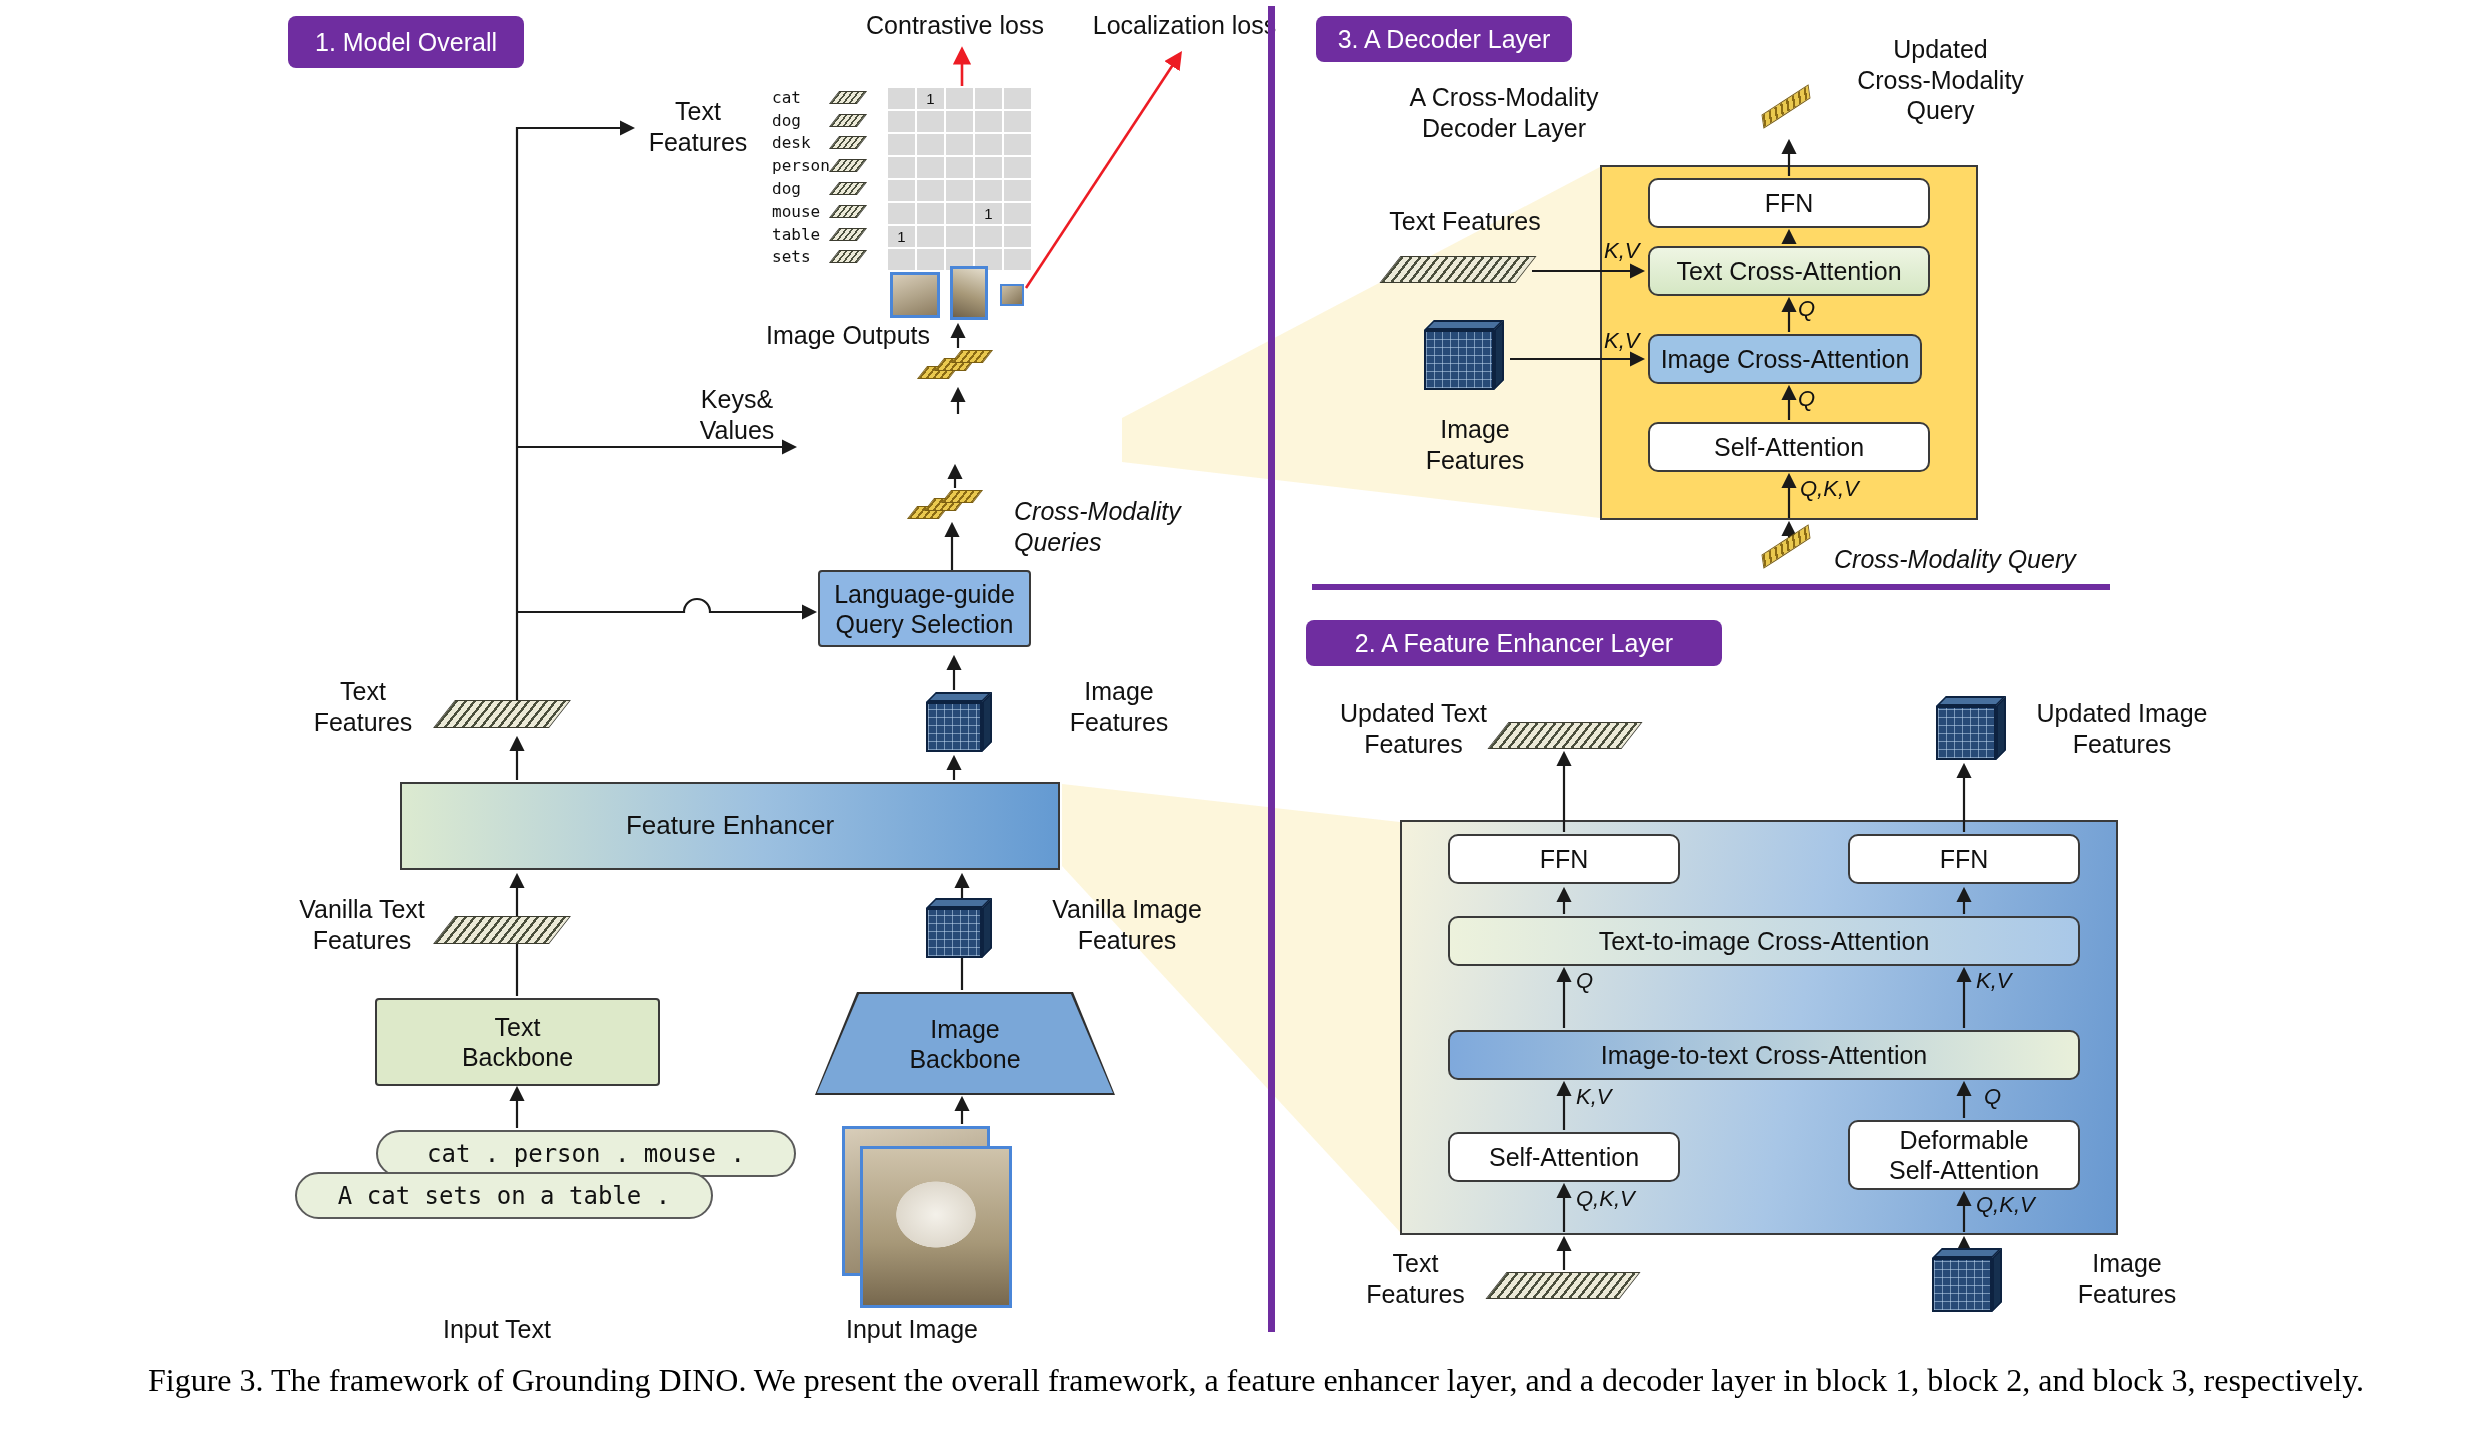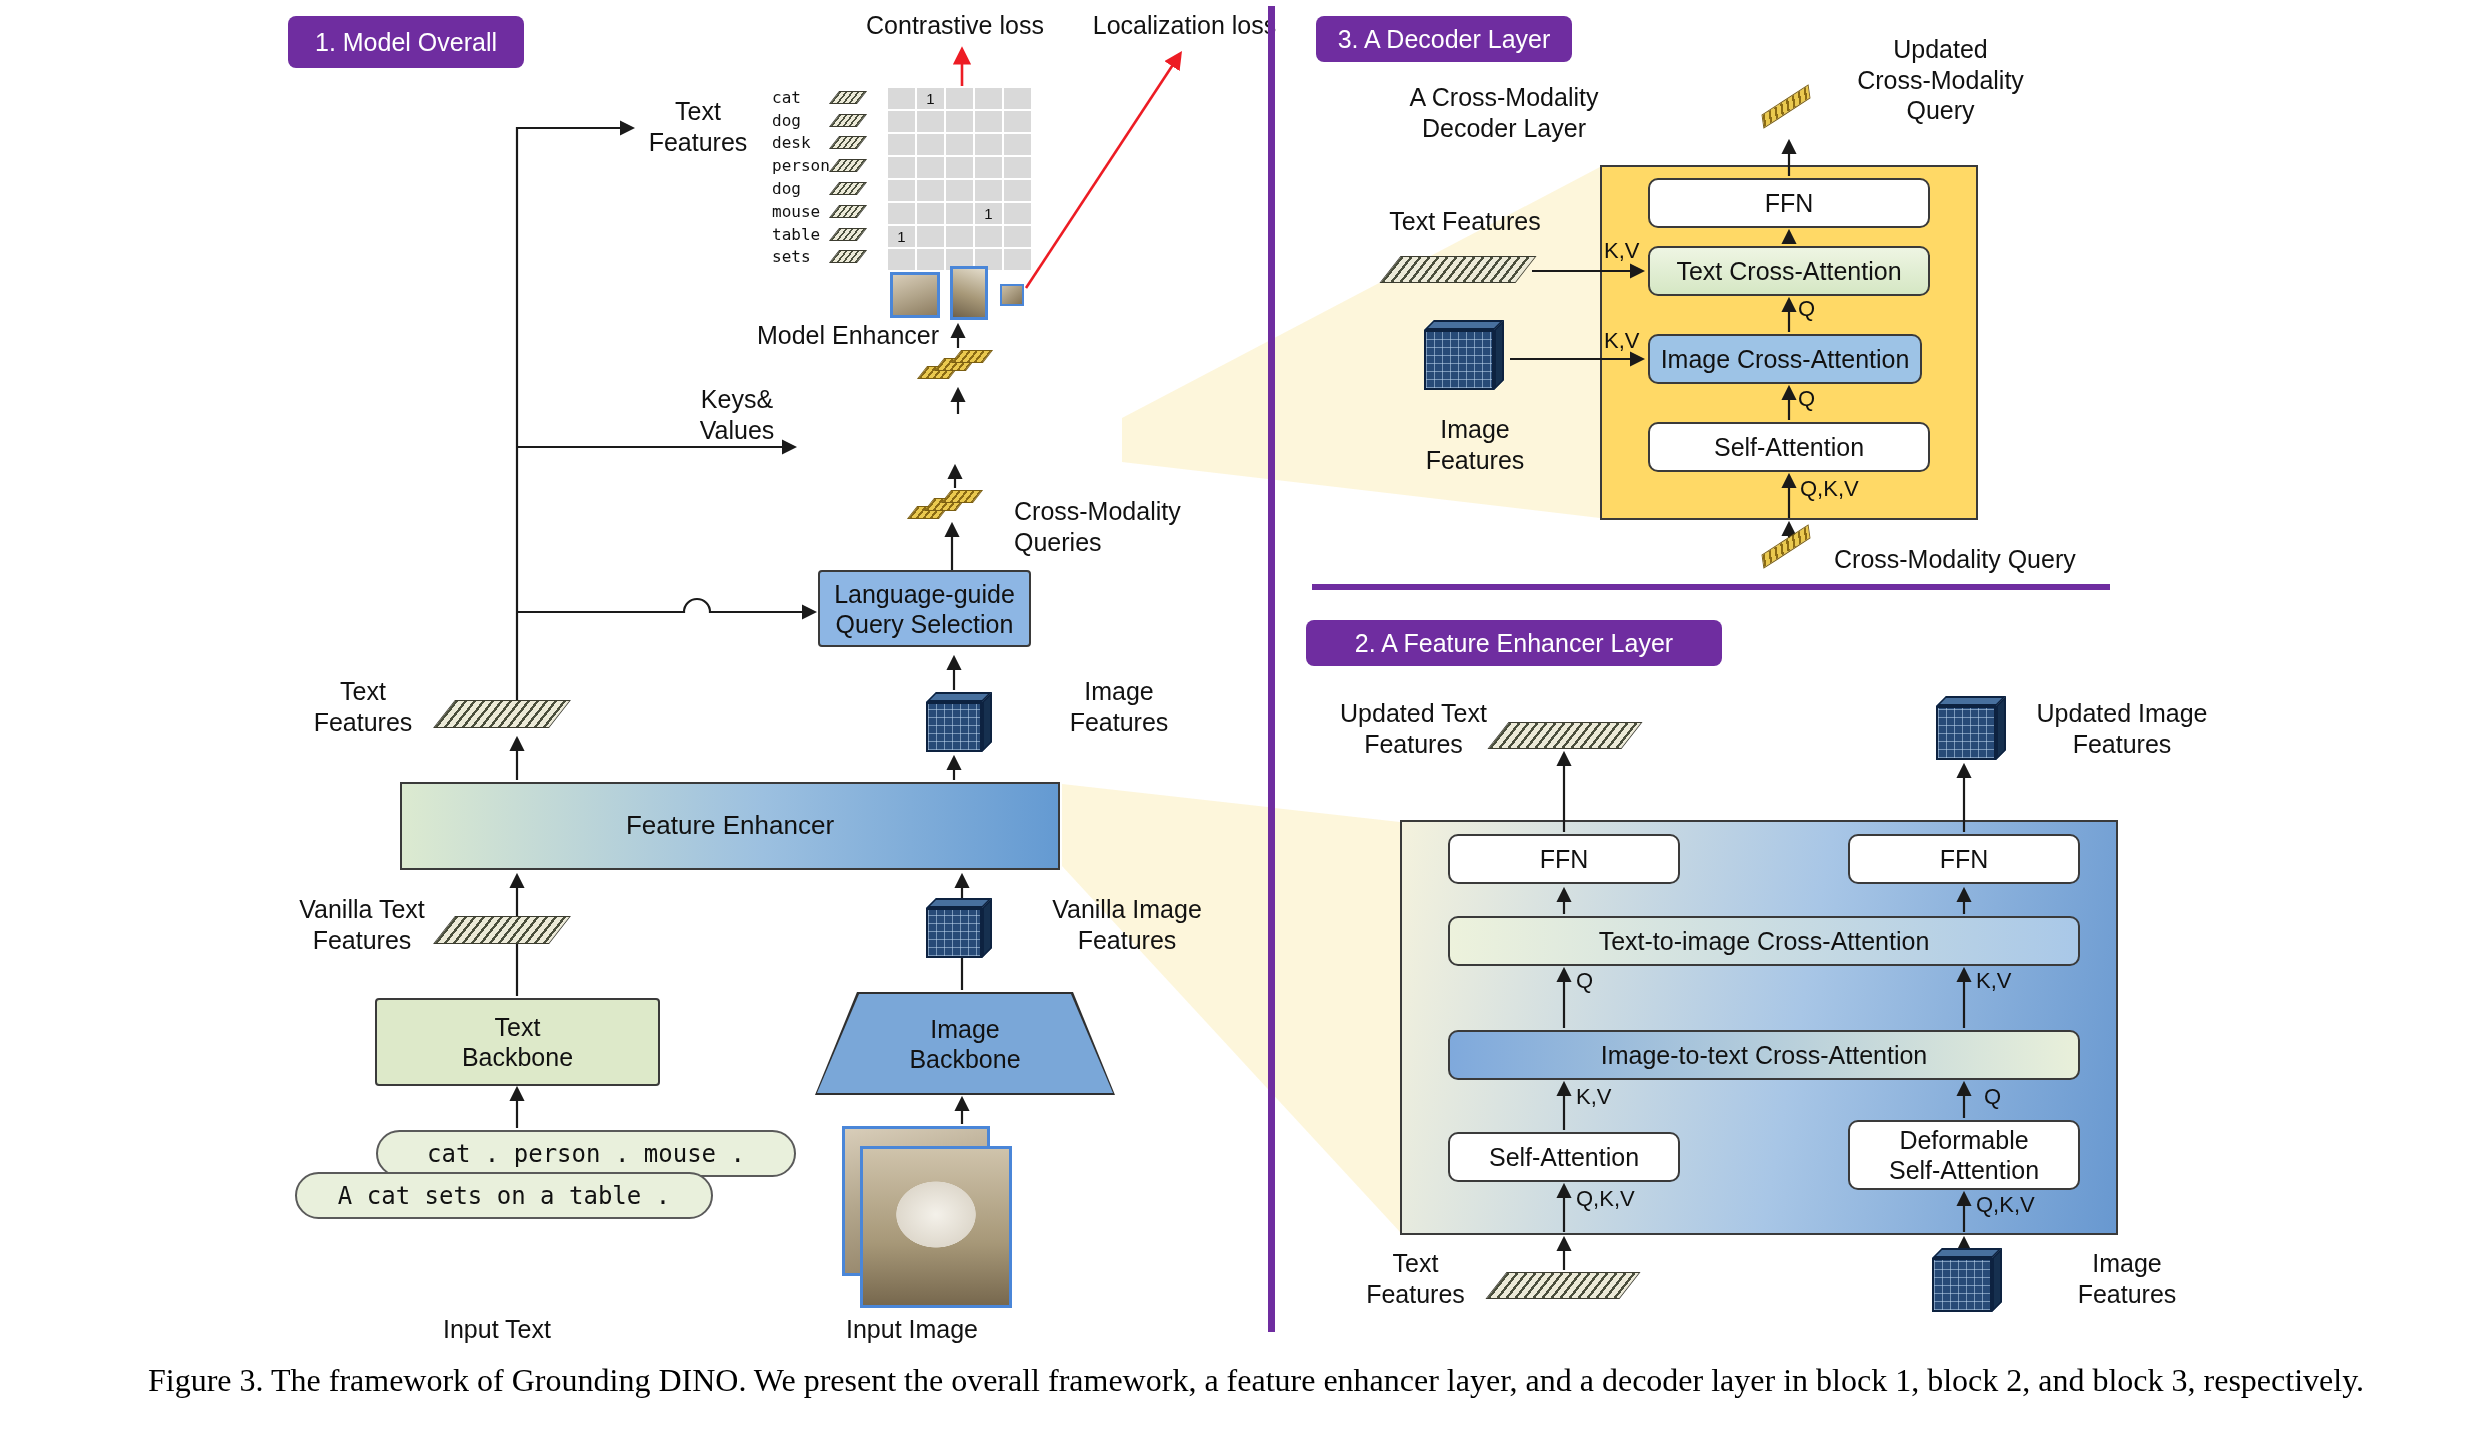--- a/index.html
+++ b/index.html
@@ -1,20 +1,20 @@
 <!DOCTYPE html>
 <html><head>
 <meta charset="utf-8">
 <style>
   html,body{margin:0;padding:0;background:#fff;}
   #canvas{position:relative;width:2470px;height:1447px;background:#fff;font-family:"Liberation Sans",sans-serif;color:#111;overflow:hidden;}
   svg.layer{position:absolute;left:0;top:0;pointer-events:none;}
   .z0{z-index:0}.z2{z-index:2}
   .lbl{position:absolute;z-index:3;font-size:25px;line-height:1.22;text-align:center;white-space:pre-line;color:#111;}
-  .left{text-align:left;}
+  .left{text-align:left;font-style:italic;}
   .sm{font-size:22px;}
   .badge{position:absolute;z-index:3;background:#6f2da0;color:#fff;font-size:25px;border-radius:8px;display:flex;align-items:center;justify-content:center;}
   .box{position:absolute;z-index:3;display:flex;align-items:center;justify-content:center;text-align:center;font-size:25px;line-height:1.2;border:2px solid #3a3a3a;white-space:pre-line;box-sizing:border-box;color:#111;}
   .wbox{background:#fff;border-radius:10px;}
   .bigbox{position:absolute;z-index:1;border:2px solid #3a3a3a;box-sizing:border-box;}
   .hatch{position:absolute;z-index:3;transform:skewX(-38deg);background:repeating-linear-gradient(90deg,#4a4e3c 0 3px,#ecead8 3px 9px);border:1.5px solid #3c3c30;box-sizing:border-box;}
   .gbar{position:absolute;width:32px;height:13px;transform:skewX(-38deg);background:repeating-linear-gradient(90deg,#8a6a14 0 2.5px,#eac94f 2.5px 7px);border:1px solid #7a5e12;box-sizing:border-box;}
   .gstrip{position:absolute;z-index:3;width:56px;height:13px;transform:rotate(-33deg) skewX(-25deg);background:repeating-linear-gradient(90deg,#8a6a14 0 2.5px,#eac94f 2.5px 7px);border:1px solid #7a5e12;box-sizing:border-box;}
   .strips3{position:absolute;z-index:3;width:78px;height:32px;}
   .cube{position:absolute;z-index:3;}
@@ -177,21 +177,21 @@
       <div class="mcell"></div>
       <div class="mcell"></div>
       <div class="mcell"></div>
       <div class="mcell"></div>
     </div>
 
   <div class="photo" style="left:890px;top:272px;width:50px;height:46px;background:linear-gradient(160deg,#d8cdb9 0%,#b3a68c 50%,#8c7c60 100%);"></div>
   <div class="photo" style="left:950px;top:266px;width:38px;height:54px;background:linear-gradient(200deg,#e3dccb 0%,#a79878 55%,#6f614a 100%);"></div>
   <div class="photo" style="left:1000px;top:284px;width:24px;height:22px;border-width:2px;background:linear-gradient(140deg,#cbbfa6 0%,#837356 100%);"></div>
 
-  <div class="lbl" style="left:748px;top:320px;width:200px;">Model Enhancer</div>
+  <div class="lbl" style="left:748px;top:320px;width:200px;">Image Outputs</div>
 
   <div class="strips3" style="left:922px;top:350px;">
     <span class="gbar" style="left:0;top:16px;"></span>
     <span class="gbar" style="left:17px;top:8px;"></span>
     <span class="gbar" style="left:34px;top:0;"></span>
   </div>
 
   <div class="lbl" style="left:682px;top:384px;width:110px;">Keys&amp;
 Values</div>
 

